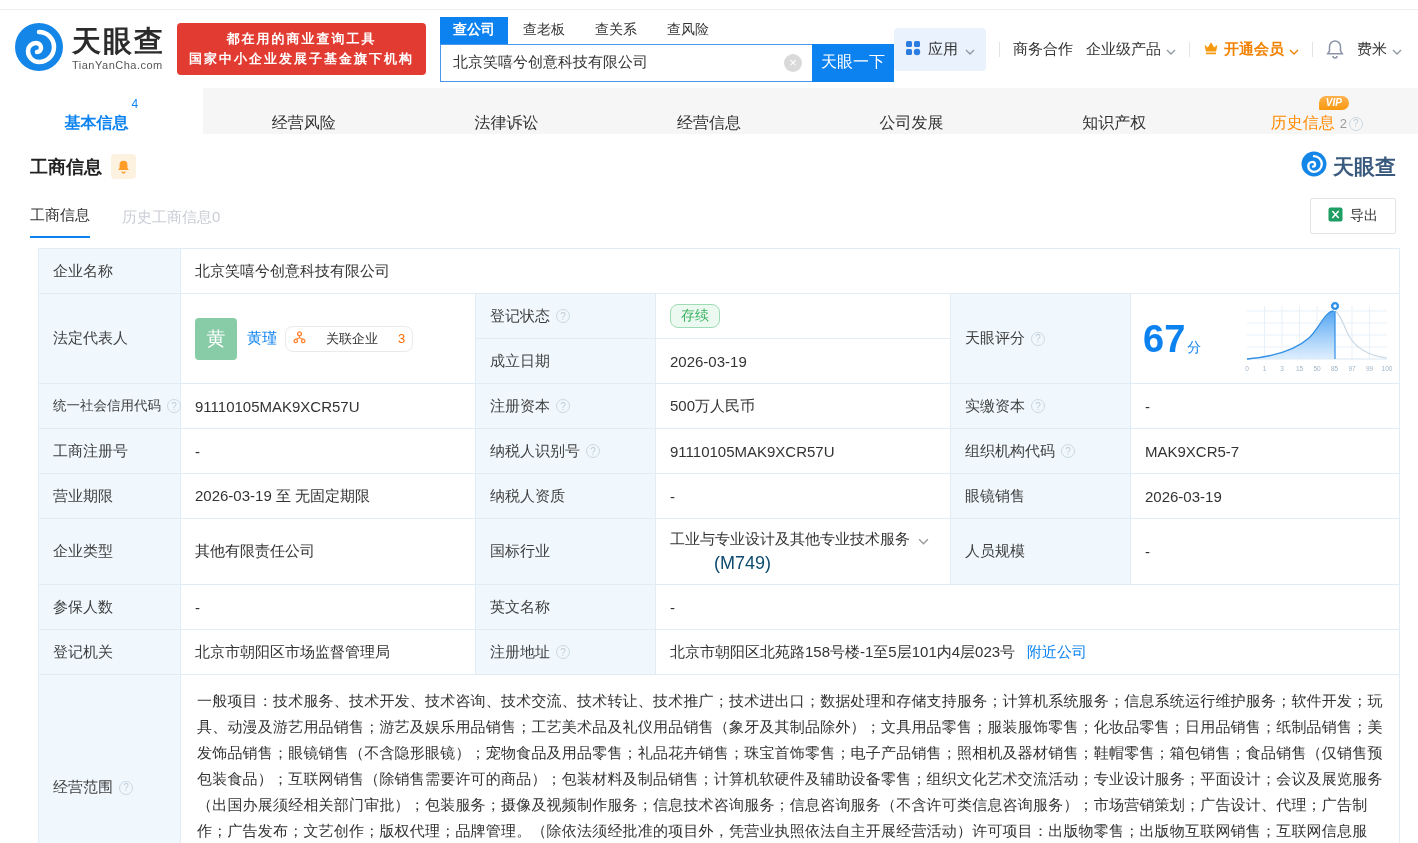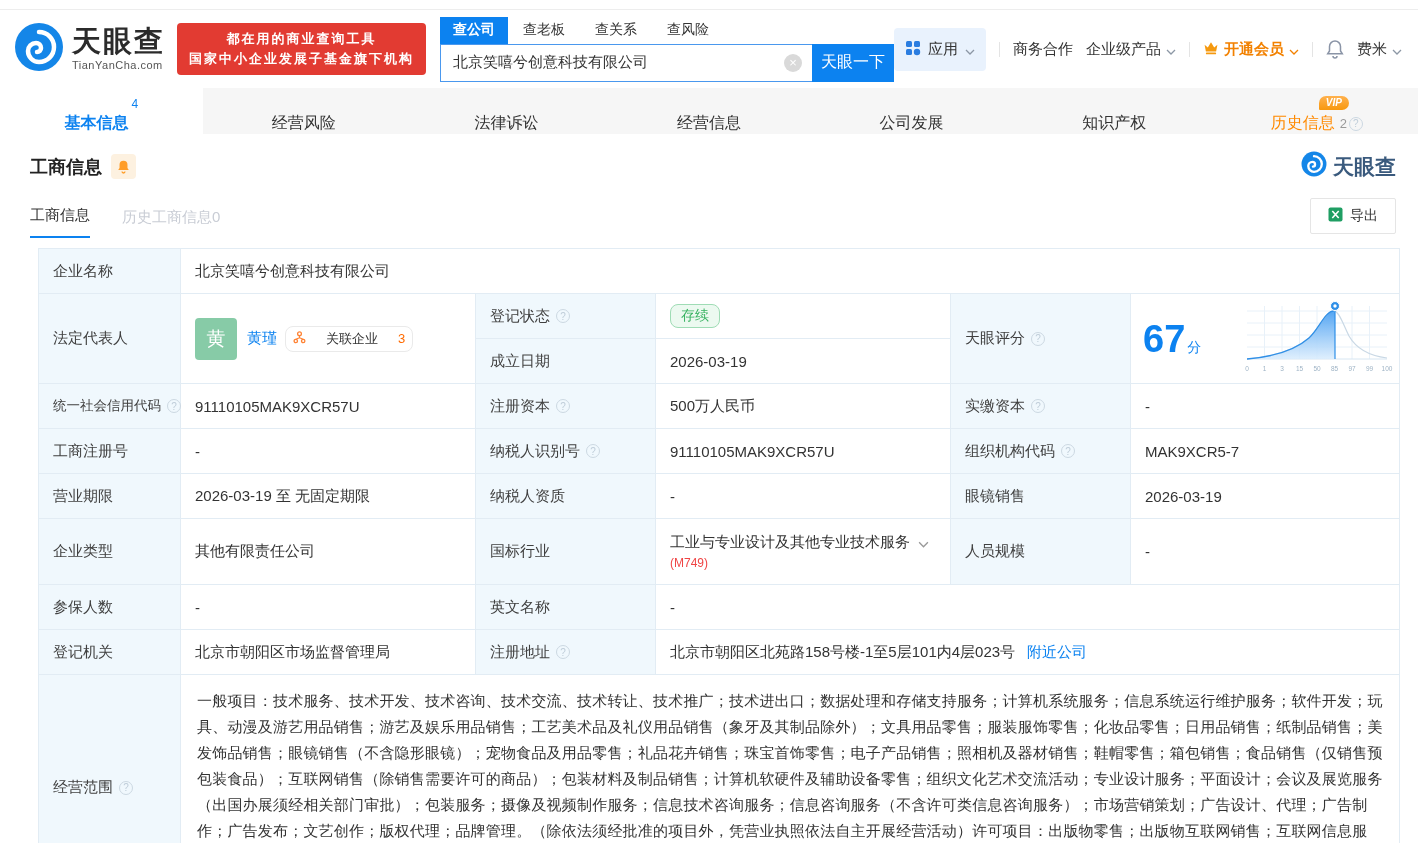--- a/index.html
+++ b/index.html
@@ -78,21 +78,21 @@
   .rep-name { color:#0c82f0; margin-left:10px; cursor:pointer; }
   .rel-badge { display:inline-flex; align-items:center; gap:20px; border:1px solid #eaeaea; border-radius:8px;
                padding:3px 7px; font-size:13px; margin-left:8px; cursor:pointer; background:#fff; }
   .rel-cnt { color:#ff6a00; }
   .status-badge { padding:2px 10px; background:#ecf9f0; border:1px solid #9fdcb5; color:#39b362; font-size:14px; border-radius:8px; }
   .score-cell { justify-content:space-between; padding:0 6px 0 12px; }
   .score-num { font-size:38px; font-weight:700; color:#0c82f0; line-height:1; }
   .score-unit { font-size:14px; color:#0c82f0; margin-left:2px; }
   .industry-cell { flex-direction:column; align-items:flex-start; justify-content:center; gap:4px; }
   .ind-line { display:flex; align-items:center; gap:8px; cursor:pointer; }
-  .ind-code { color:#ef4444; font-size:12px; }
+  .ind-code { color:#0c4a6e; font-size:18px;margin-left:44px; }
   .h66 > .cell { min-height:66px; }
   .link-blue { color:#0c82f0; cursor:pointer; margin-left:12px; white-space:nowrap; }
   .scope-row .cell.val { align-items:flex-start; padding:13px 16px; line-height:26px; letter-spacing:.2px; }
   .scope-row .cell { min-height:226px; }
   .addr-cell { }
 </style>
 </head>
 <body>
 
 <div class="topline"></div>

